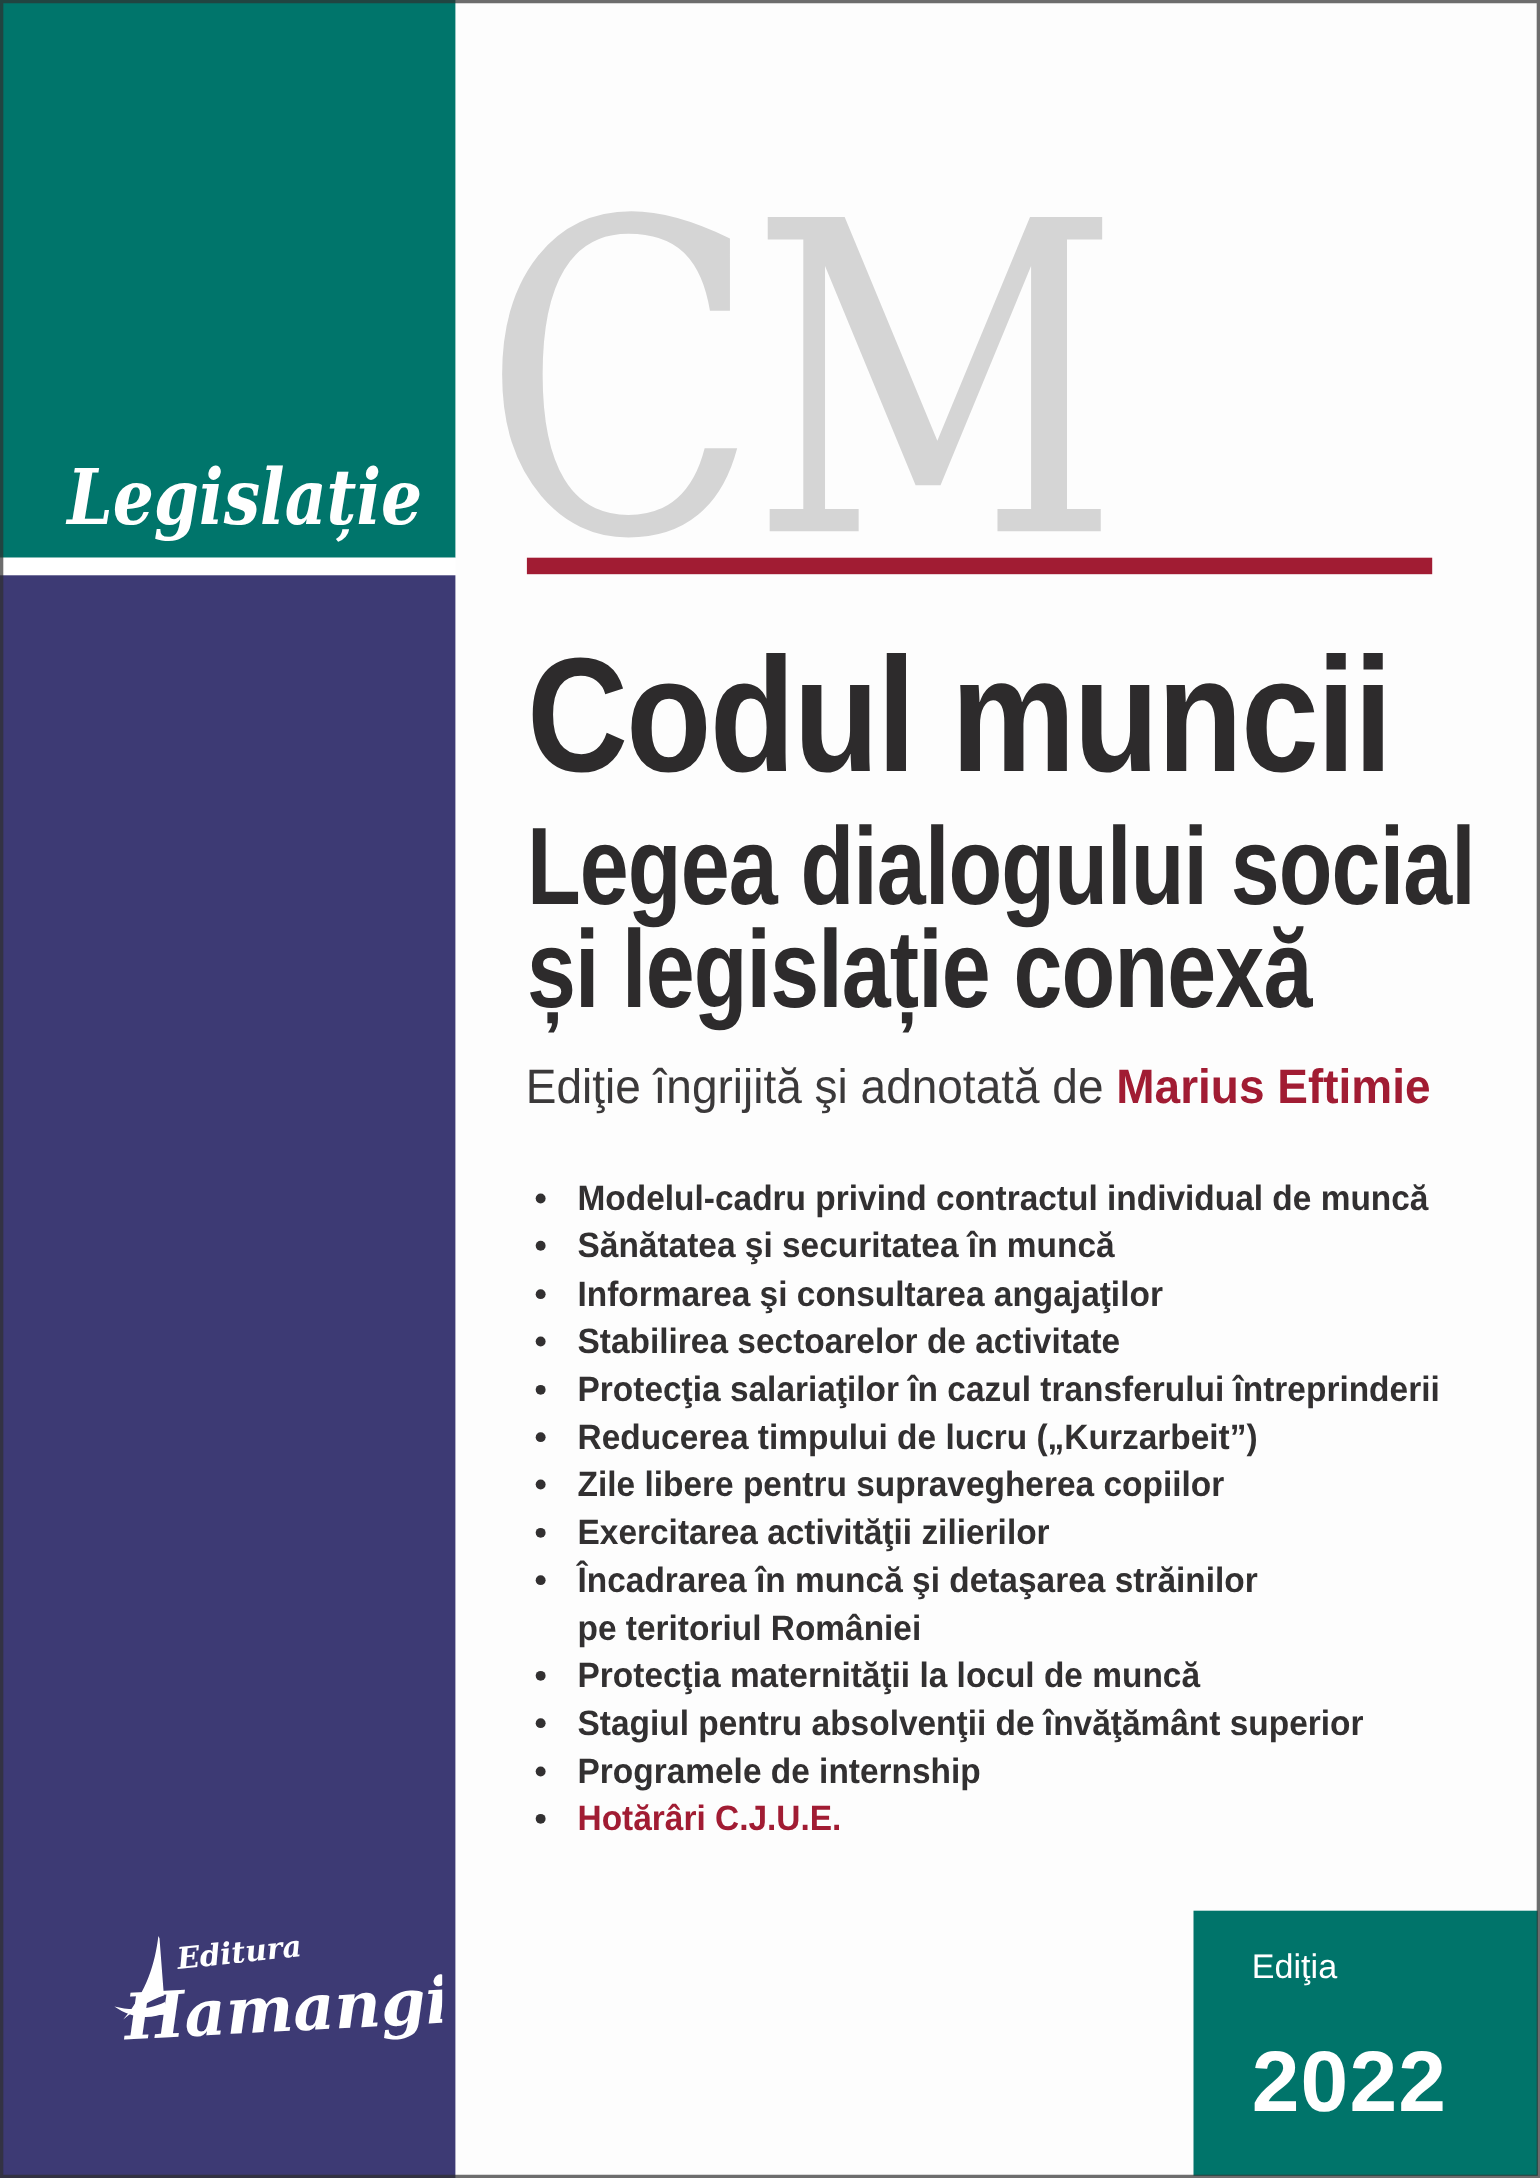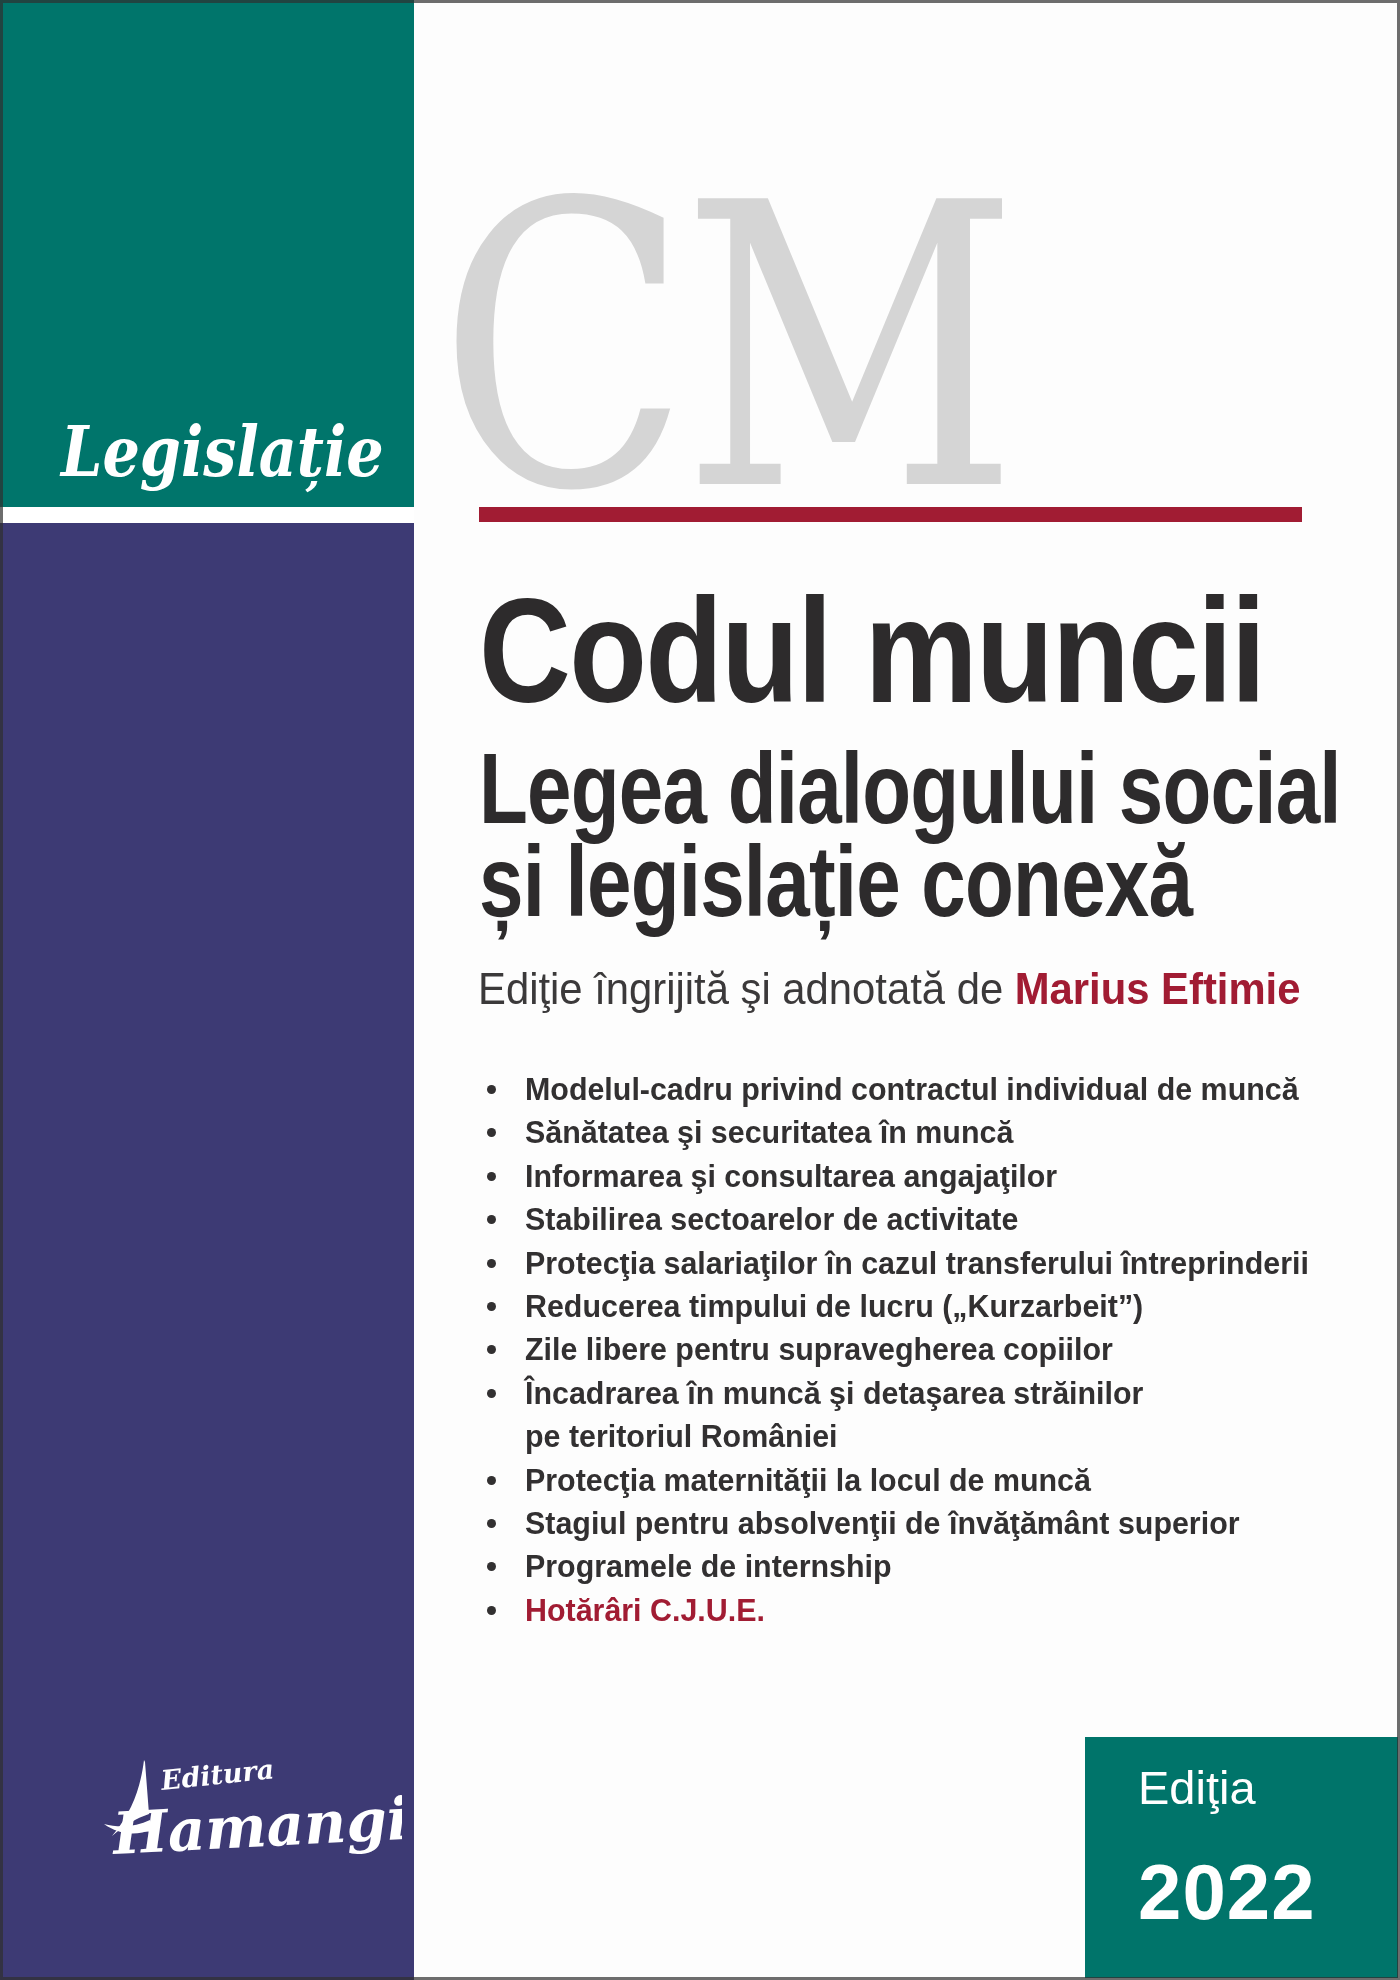--- a/index.html
+++ b/index.html
@@ -49,21 +49,21 @@
     font-size:32px;line-height:43.4px;font-weight:700;color:#323031;
   }
   .topics li{position:relative;padding-left:48px;}
   .topics .dot{position:absolute;left:10px;top:17px;width:9px;height:9px;border-radius:50%;background:#323031;}
   .topics .t{display:inline-block;transform:scaleX(.95);transform-origin:left top;white-space:nowrap;}
 
   .edition{
     position:absolute;left:1085px;top:1737px;width:313px;height:241px;
     color:#fff;box-sizing:border-box;padding:24px 0 0 53px;z-index:5;
   }
-  .edition .lbl{font-size:47px;line-height:54px;font-weight:400;}
+  .edition .lbl{font-size:31px;line-height:54px;font-weight:400;}
   .edition .yr{font-size:78px;line-height:82px;font-weight:700;letter-spacing:1px;margin-top:36px;}
 
   .logo{position:absolute;left:92px;top:1756px;z-index:5;}
 </style>
 </head>
 <body>
 
 <div class="canvas">
 
   <div class="band-teal" style="background: rgb(0, 117, 107);"></div>
@@ -83,20 +83,21 @@
   </div>
 
   <ul class="topics">
       <li><span class="dot"></span><span class="t">Modelul-cadru privind contractul individual de muncă</span></li>
       <li><span class="dot"></span><span class="t">Sănătatea şi securitatea în muncă</span></li>
       <li><span class="dot"></span><span class="t">Informarea şi consultarea angajaţilor</span></li>
       <li><span class="dot"></span><span class="t">Stabilirea sectoarelor de activitate</span></li>
       <li><span class="dot"></span><span class="t">Protecţia salariaţilor în cazul transferului întreprinderii</span></li>
       <li><span class="dot"></span><span class="t">Reducerea timpului de lucru („Kurzarbeit”)</span></li>
       <li><span class="dot"></span><span class="t">Zile libere pentru supravegherea copiilor</span></li>
+      <li><span class="dot"></span><span class="t">Exercitarea activităţii zilierilor</span></li>
       <li><span class="dot"></span><span class="t">Încadrarea în muncă şi detaşarea străinilor<br>pe teritoriul României</span></li>
       <li><span class="dot"></span><span class="t">Protecţia maternităţii la locul de muncă</span></li>
       <li><span class="dot"></span><span class="t">Stagiul pentru absolvenţii de învăţământ superior</span></li>
       <li><span class="dot"></span><span class="t">Programele de internship</span></li>
       <li><span class="dot"></span><span class="t" style="color: rgb(161, 28, 51);">Hotărâri C.J.U.E.</span></li>
     </ul>
 
   <div class="edition" style="background: rgb(0, 116, 106);">
     <div class="lbl">Ediţia</div>
     <div class="yr">2022</div>

